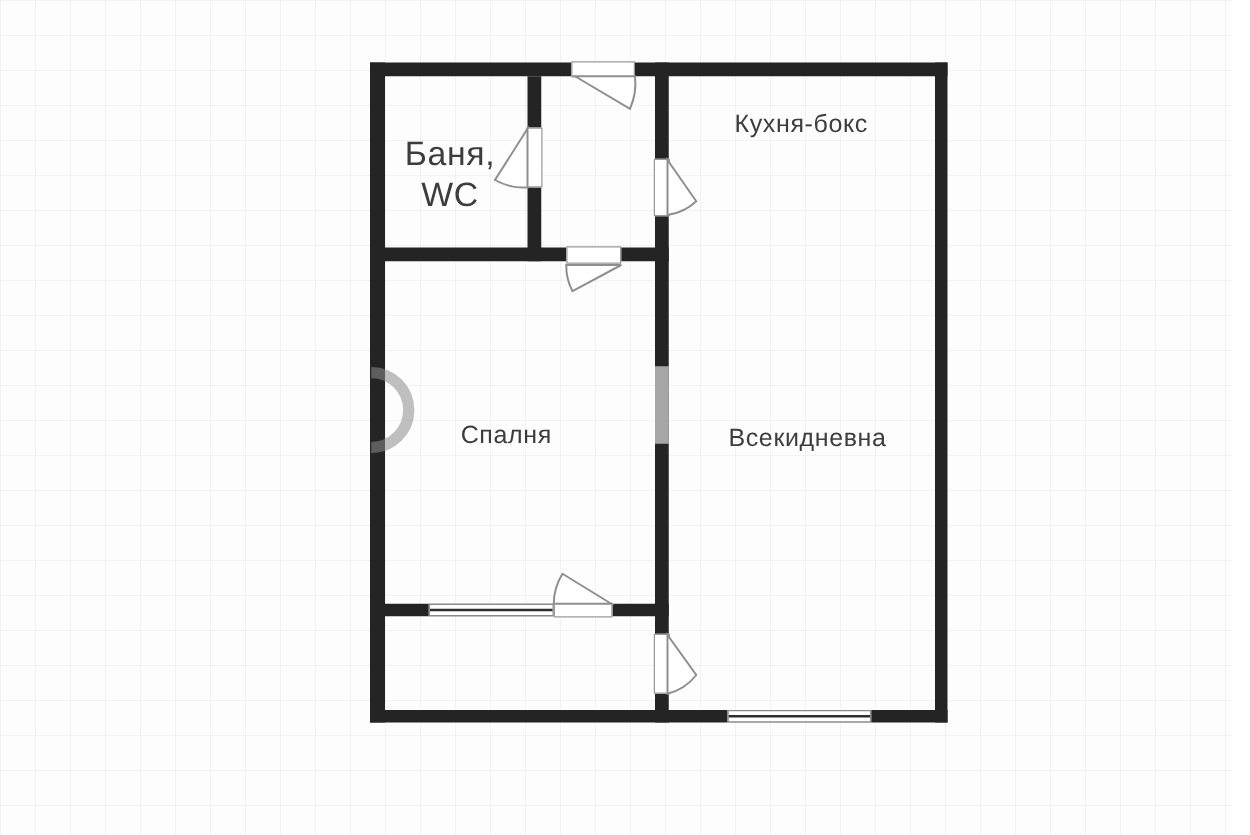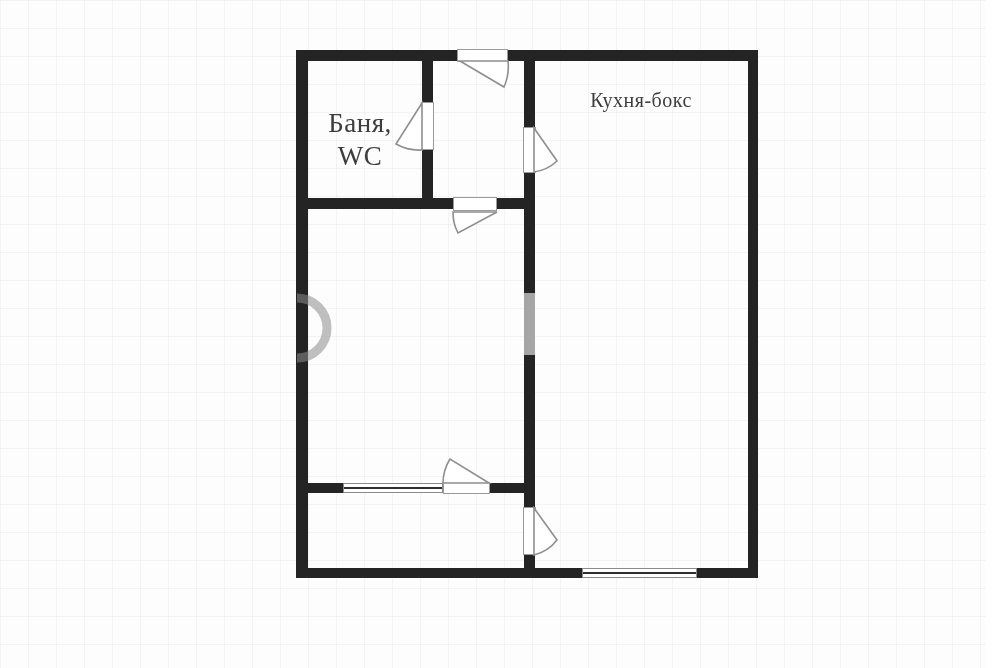--- a/index.html
+++ b/index.html
@@ -9,21 +9,20 @@
   .screen {
     position: relative;
     width: 986px;
     height: 668px;
     overflow: hidden;
     background-color: #fdfdfd;
     background-image:
       linear-gradient(to right,  rgba(175,175,175,0.12) 1px, transparent 1px),
       linear-gradient(to bottom, rgba(175,175,175,0.12) 1px, transparent 1px);
     background-size: 28px 28px;
-    font-family: Liberation Serif, serif;
   }
 
   
   .wall { position: absolute; background: #242424; z-index: 1; }
 
   
   .opening {
     position: absolute;
     background: #ffffff;
     border: 1px solid #9a9a9a;
@@ -117,16 +116,18 @@
     <rect x="524" y="293" width="11" height="62" fill="#bdbdbd" opacity="0.85"></rect>
   </svg>
 
   <div class="room-label" style="left:360px; top:140px; font-size:27px;">
     <div>Баня,</div>
     <div>WC</div>
   </div>
 
   <div class="room-label" style="left:641px; top:100px;">Кухня-бокс</div>
 
+  <div class="room-label" style="left:405px; top:349px;">Спалня</div>
 
+  <div class="room-label" style="left:646px; top:351px;">Всекидневна</div>
 
 
 </div>
 
 </body></html>

